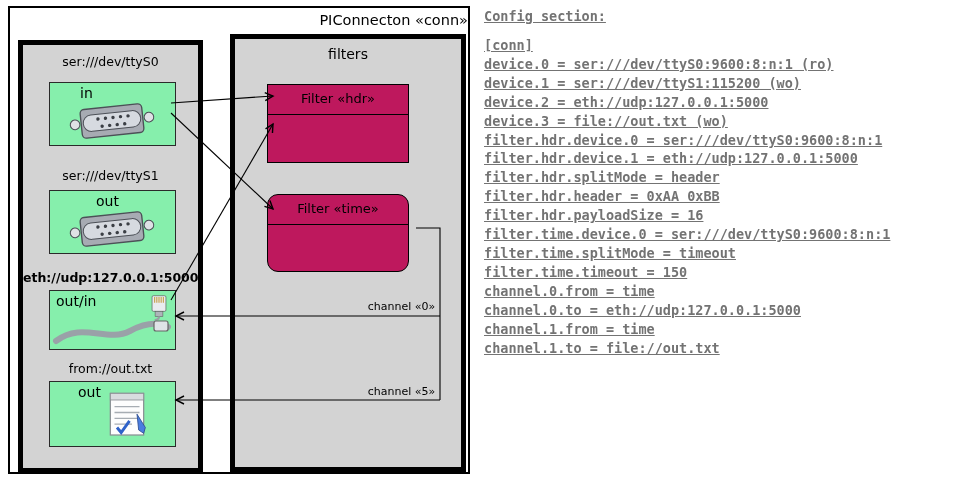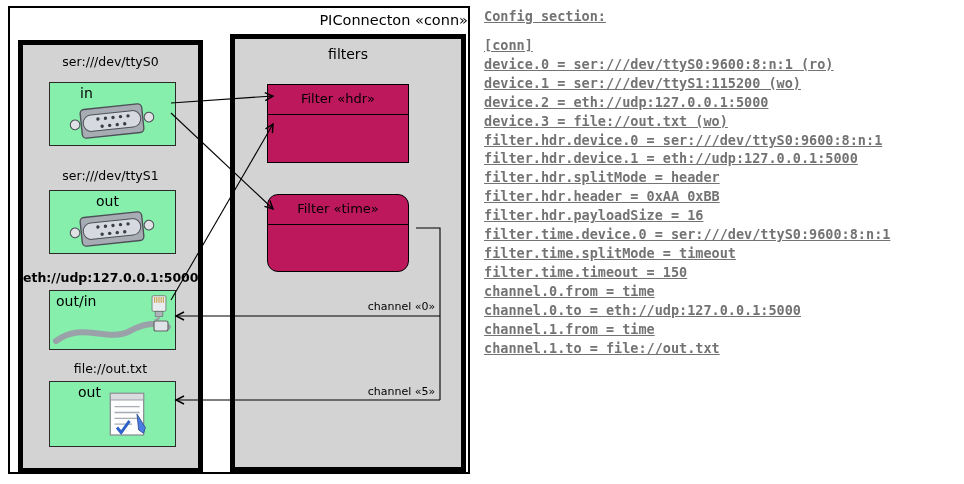--- a/index.html
+++ b/index.html
@@ -135,21 +135,21 @@
         <span class="port-label pl2">out/in</span>
         <svg class="icon-rj45" viewBox="0 0 60 64">
             <use href="#sym-rj45"></use>
           </svg>
         <svg class="icon-cable" viewBox="0 0 120 30">
           <path d="M4,24 C 30,4 55,26 78,14 S 112,8 116,10" stroke="#9aa1a8" stroke-width="6" fill="none" stroke-linecap="round"></path>
           <rect x="102" y="4" width="14" height="10" rx="2" fill="#dfe3e7" stroke="#666" stroke-width="1.2"></rect>
         </svg>
       </div>
 
-      <div class="device-label dl3">file://out.txt</div>
+      <div class="device-label dl3">from://out.txt</div>
       <div class="device-box db3">
         <span class="port-label pl3">out</span>
         <svg class="icon-doc" viewBox="0 0 60 62">
             <use href="#sym-doc"></use>
           </svg>
       </div>
     </div>
 
     <div class="column filters-column">
       <div class="filters-title">filters</div>

